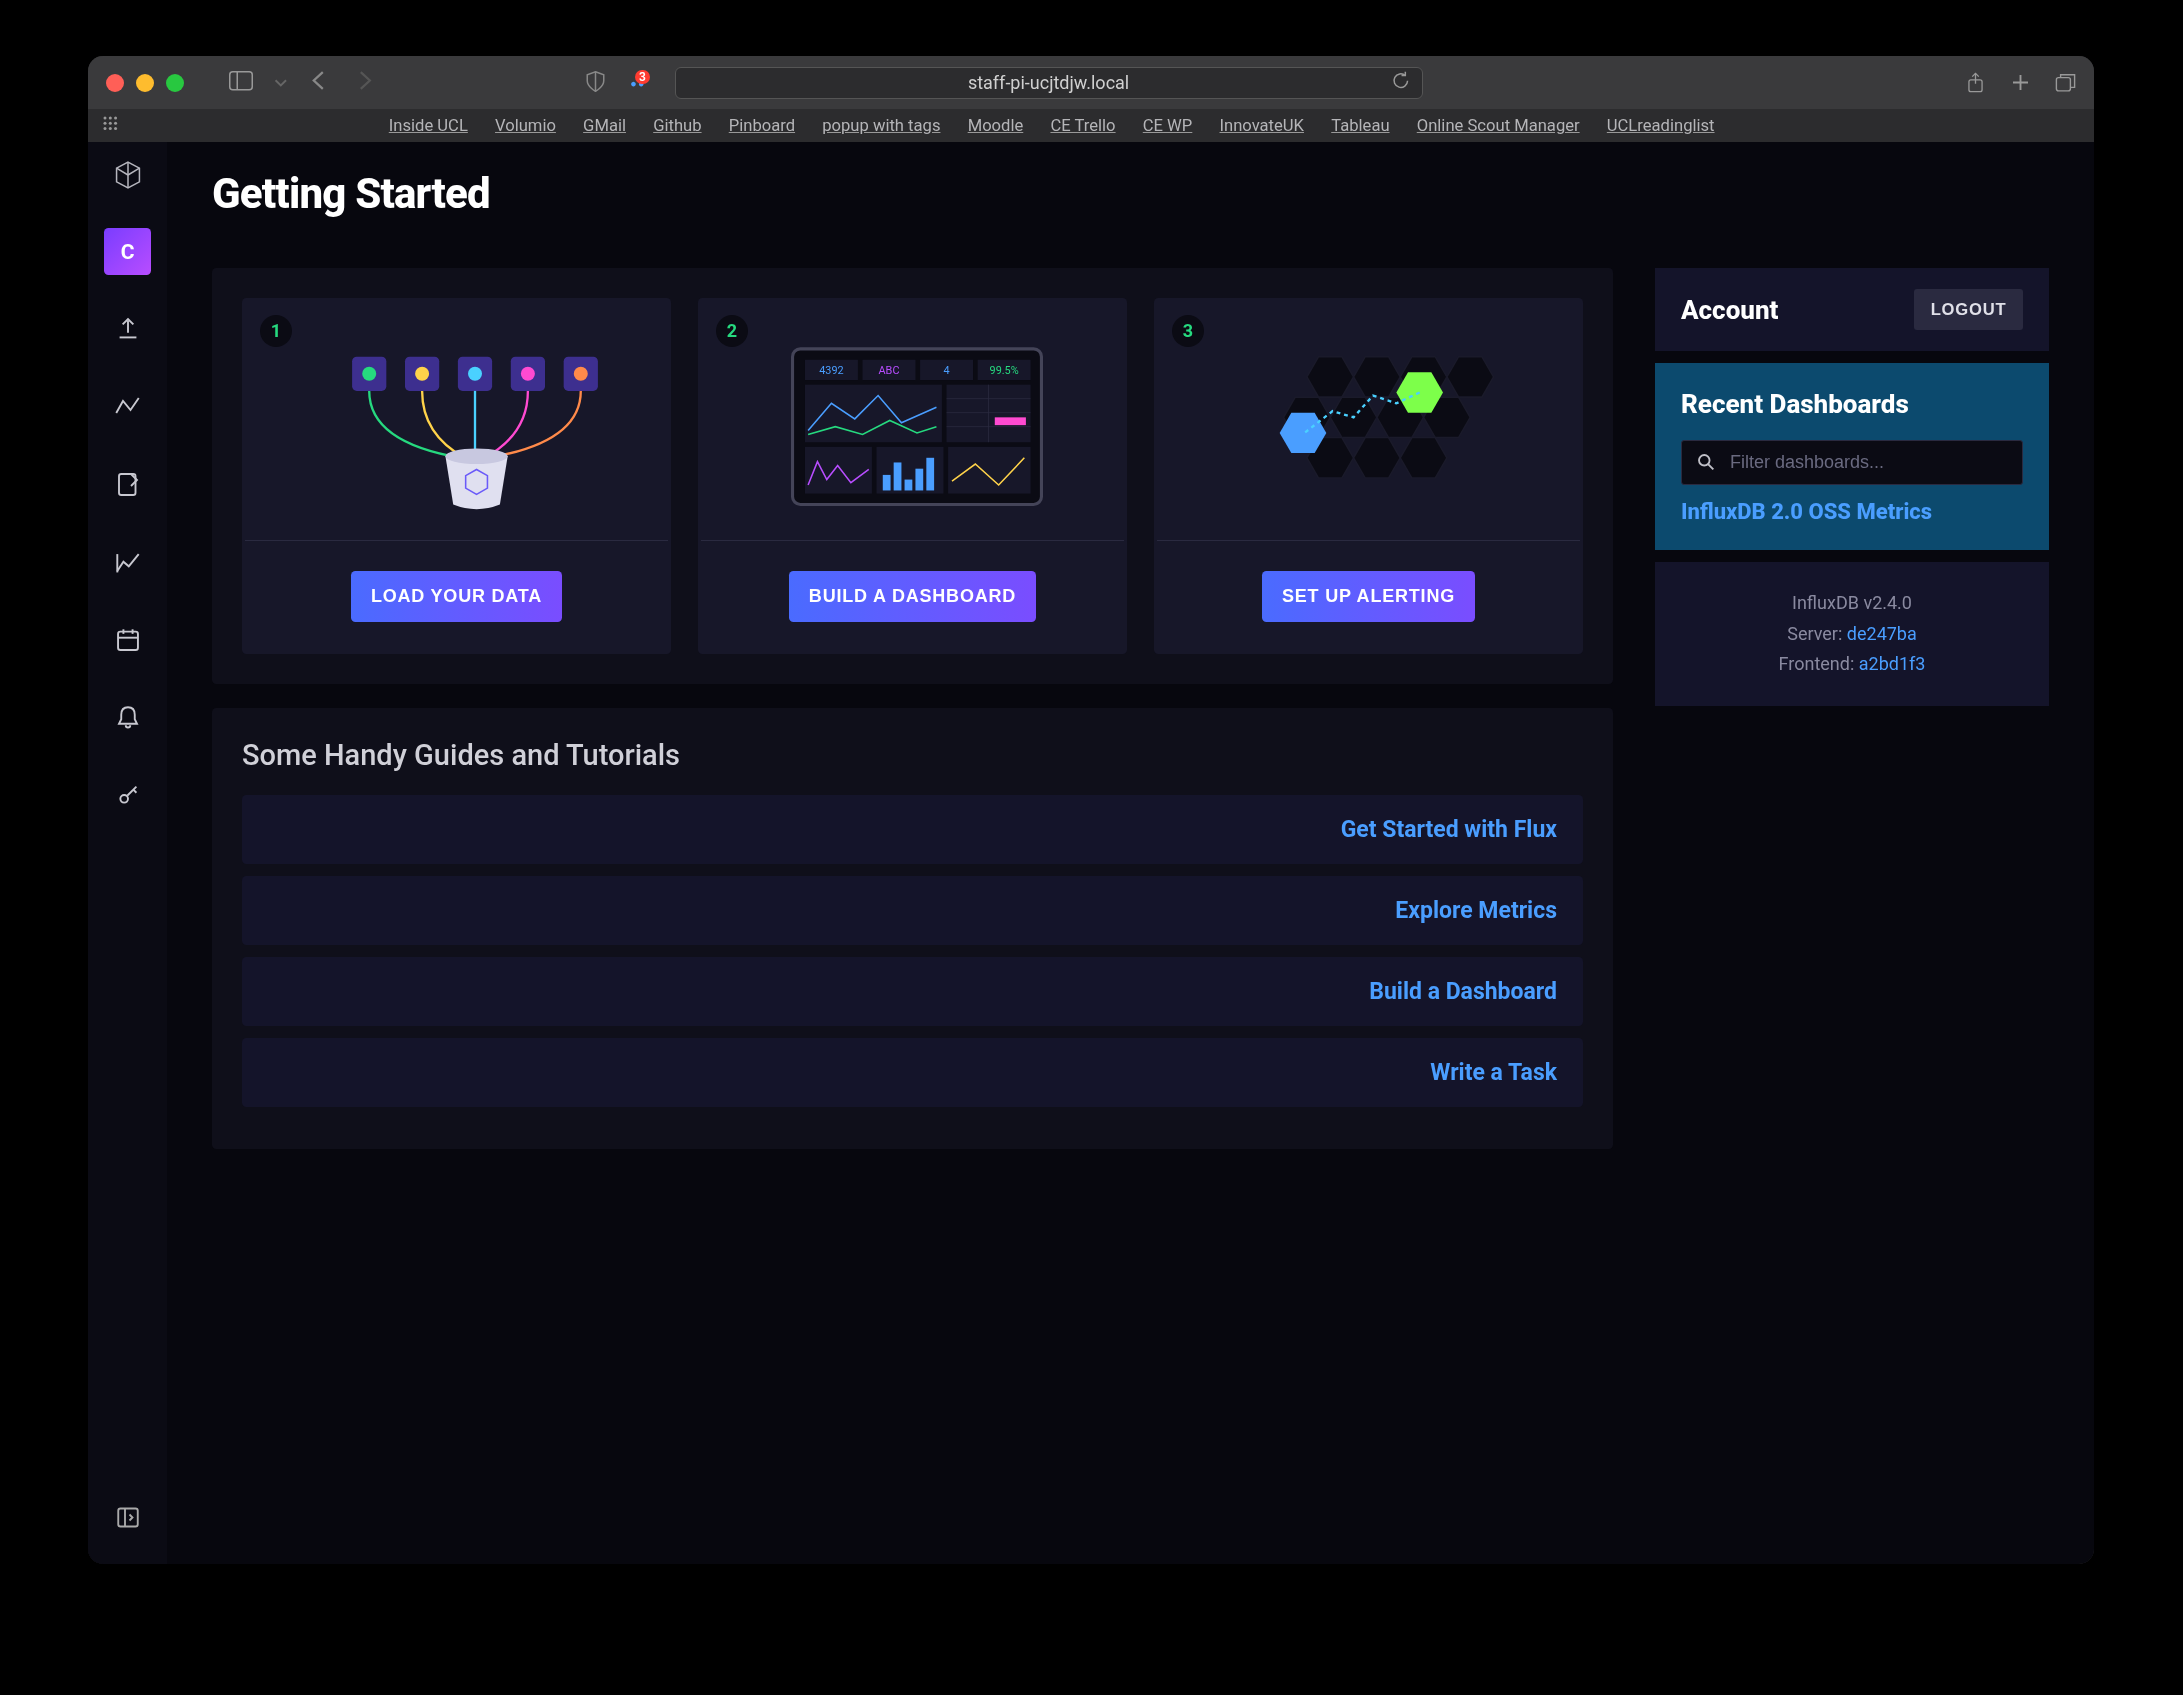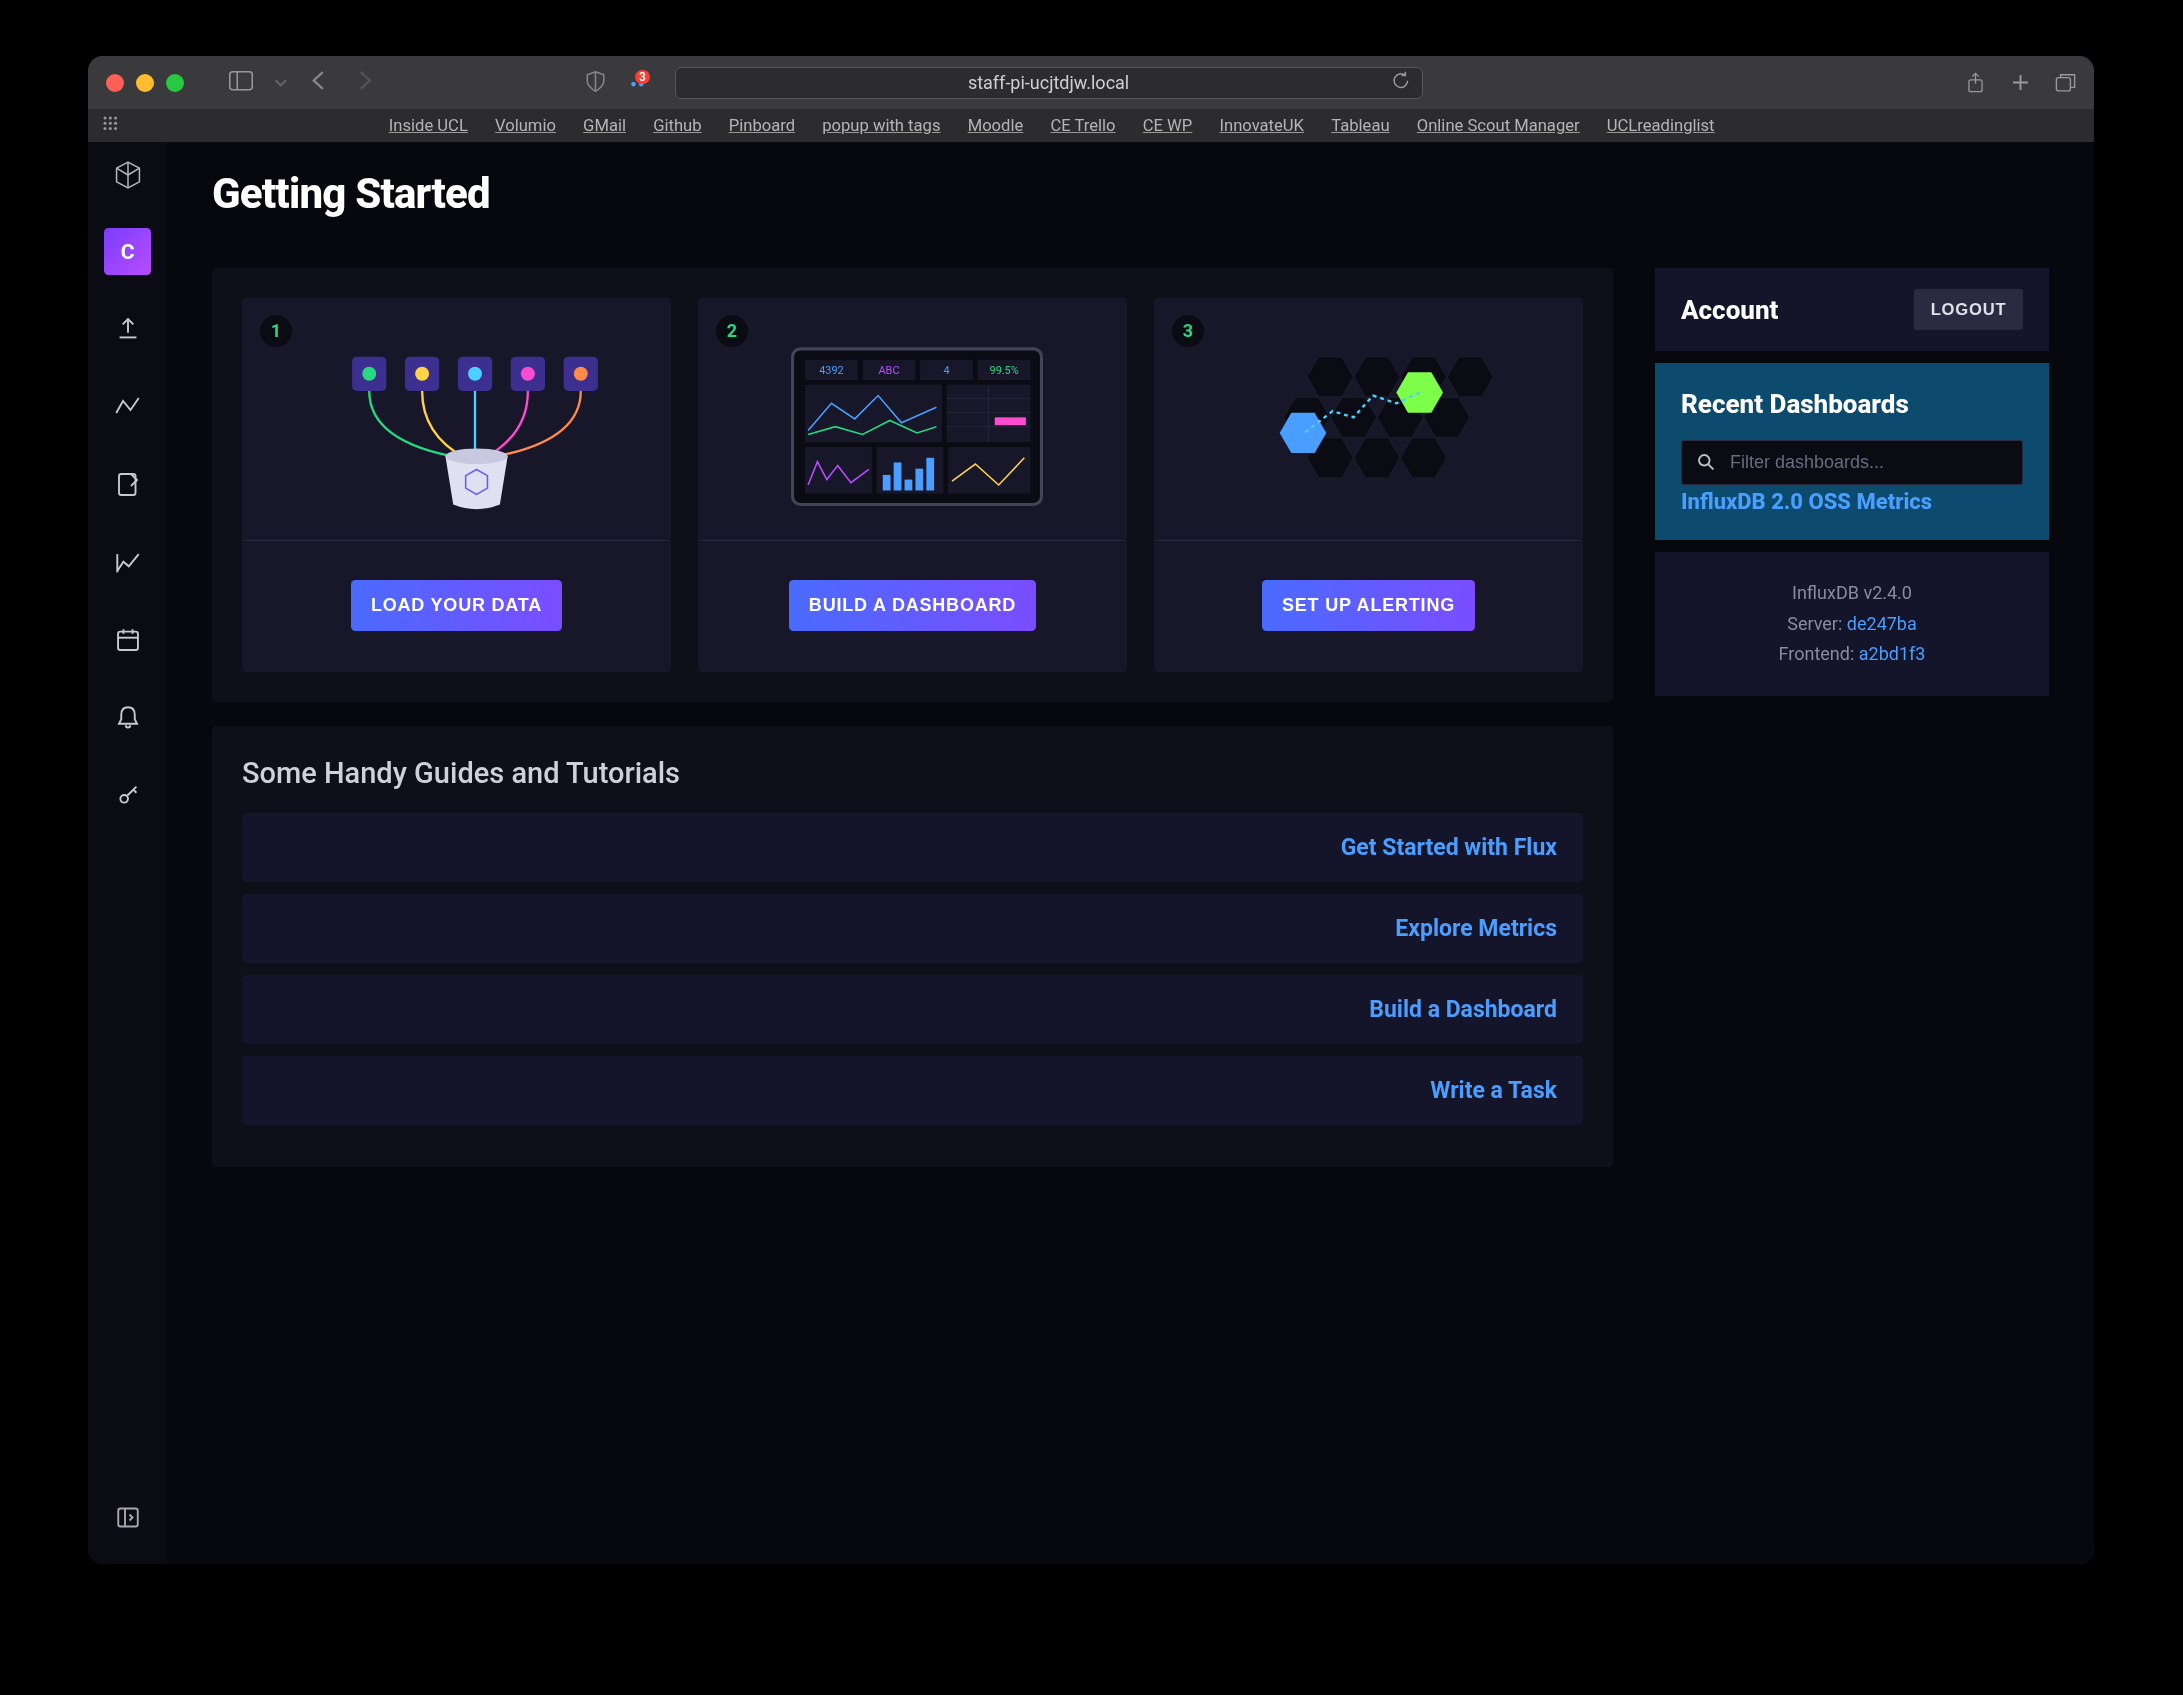--- a/index.html
+++ b/index.html
@@ -84,31 +84,31 @@
       flex-direction: column;
     }
     .page-title { color: #fff; font-size: 42px; font-weight: 800; letter-spacing: -0.8px; }
     .content-row { display: flex; gap: 42px; margin-top: 50px; }
     .left-col { flex: 1; }
     .cards-row { display: flex; gap: 27px; background: #0f0f1a; padding: 30px; border-radius: 4.5px; }
     .card { flex: 1; background: #171729; border-radius: 4.5px; padding-bottom: 26px; display: flex; flex-direction: column; position: relative; }
     .card-num { position: absolute; top: 16.6px; left: 18px; width: 32px; height: 32px; border-radius: 50%; background: #0b0b14; color: #26d97f; font-size: 18px; font-weight: 700; display: flex; align-items: center; justify-content: center; }
     .card-illus { height: 242px; display: flex; align-items: center; justify-content: center; padding-left: 9px; }
     .card-sep { height: 0.8px; background: #2a2a40; margin: 0 3px 24px 3px; }
-    .card-btn { margin: 15px auto; background: linear-gradient(90deg, #4a6bff, #7a4dff); color: #fff; font-size: 18px; font-weight: 700; letter-spacing: 0.8px; padding: 15px 19.6px; border: none; border-radius: 4.5px; cursor: pointer; }
+    .card-btn { margin: 6px auto; background: linear-gradient(90deg, #4a6bff, #7a4dff); color: #fff; font-size: 18px; font-weight: 700; letter-spacing: 0.8px; padding: 15px 19.6px; border: none; border-radius: 4.5px; cursor: pointer; }
     .guides { margin-top: 24px; background: #0f0f1a; border-radius: 4.5px; padding: 30px; }
     .guides-title { color: #d0d0d8; font-size: 29px; font-weight: 500; margin-bottom: 23px; }
     .guide-item { background: #14142a; border-radius: 4.5px; padding: 21px 26px; margin-bottom: 12px; color: #4a9eff; font-size: 23px; font-weight: 700; cursor: pointer; text-align: right; }
     .right-col { width: 394px; display: flex; flex-direction: column; gap: 0; }
     .acct-row { background: #14142a; padding: 21px 26px; display: flex; align-items: center; justify-content: space-between; }
     .acct-title { color: #fff; font-size: 26px; font-weight: 800; }
     .logout-btn { background: #2a2a40; color: #e0e0e8; font-size: 16.6px; font-weight: 700; letter-spacing: 0.8px; padding: 10.6px 16.6px; border: none; border-radius: 3px; cursor: pointer; }
     .recent-panel { background: #0c4a6e; margin-top: 12px; padding: 26px; }
     .recent-title { color: #fff; font-size: 26px; font-weight: 800; margin-bottom: 21px; }
-    .filter-wrap { position: relative; margin-bottom: 4px; }
+    .filter-wrap { position: relative; margin-bottom: 14px; }
     .filter-input { width: 100%; height: 45px; background: #0b0b14; border: 0.8px solid #2a2a40; border-radius: 3px; padding-left: 48px; color: #fff; font-size: 18px; }
     .filter-input::placeholder { color: #6a6a80; }
     .filter-icon { position: absolute; left: 15px; top: 12px; color: #c0c0c8; }
     .recent-link { color: #4a9eff; font-size: 22px; font-weight: 800; }
     .ver-panel { background: #14142a; margin-top: 12px; padding: 26px; text-align: center; color: #8a8aa0; font-size: 18px; line-height: 1.7; }
     .ver-link { color: #4a9eff; }
     
     .illus-svg { width: 90%; height: 90%; }
   </style>
 </head>

